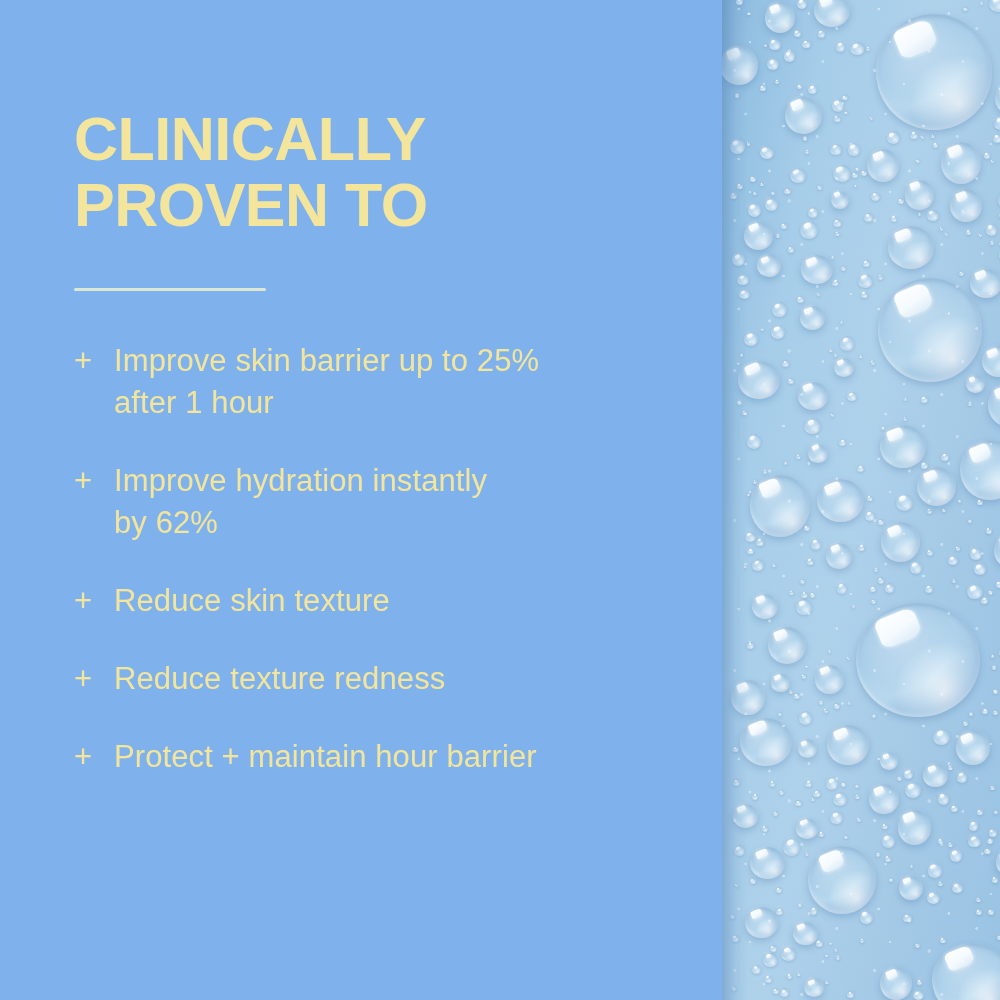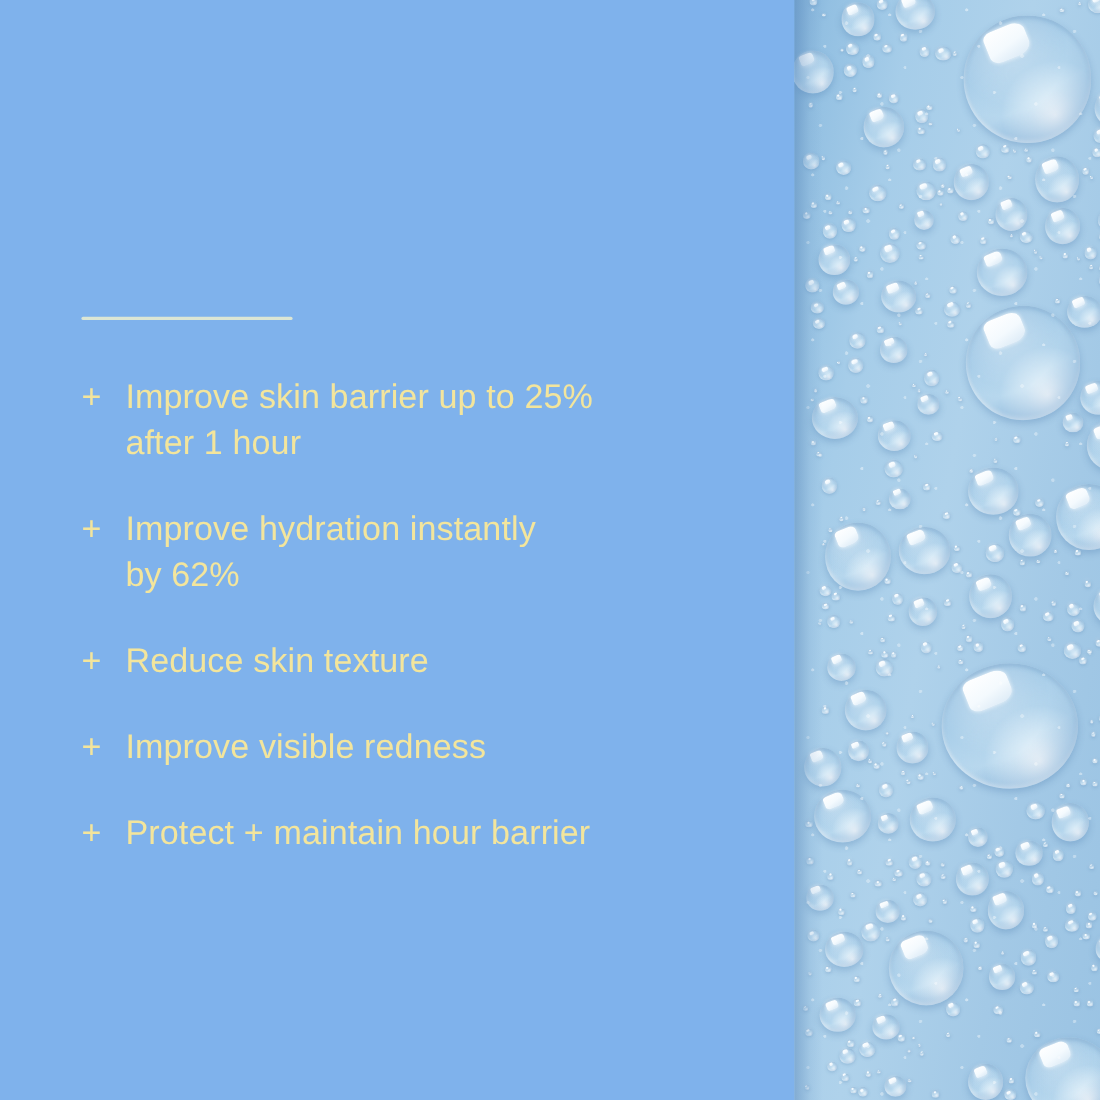--- a/index.html
+++ b/index.html
@@ -527,41 +527,43 @@
         <div class="drop tiny" style="width: 6.65247px; height: 6.60629px; left: 54.1927px; top: 908.105px;"></div>
         <div class="drop tiny" style="width: 6.3065px; height: 6.62252px; left: 205.037px; top: 549.105px;"></div>
         <div class="drop tiny" style="width: 2.93121px; height: 2.91565px; left: 83.4066px; top: 665.394px;"></div>
         <div class="drop tiny" style="width: 4.32237px; height: 4.44781px; left: 150.103px; top: 713.984px;"></div>
         <div class="drop tiny" style="width: 5.82676px; height: 6.13984px; left: 66.2339px; top: 378.06px;"></div>
       </div>
   </div>
 
   <div class="text-panel">
 
+    <div class="headline">CLINICALLY
+PROVEN TO</div>
 
     <div class="divider"></div>
 
     <div class="bullet-list">
       <div class="bullet">
         <span class="bullet-mark">+</span>
         <span class="bullet-text">Improve skin barrier up to 25%
 after 1 hour</span>
       </div>
       <div class="bullet">
         <span class="bullet-mark">+</span>
         <span class="bullet-text">Improve hydration instantly
 by 62%</span>
       </div>
       <div class="bullet">
         <span class="bullet-mark">+</span>
         <span class="bullet-text">Reduce skin texture</span>
       </div>
       <div class="bullet">
         <span class="bullet-mark">+</span>
-        <span class="bullet-text">Improve visible redness</span>
+        <span class="bullet-text">Reduce texture redness</span>
       </div>
       <div class="bullet">
         <span class="bullet-mark">+</span>
         <span class="bullet-text">Protect + maintain hour barrier</span>
       </div>
     </div>
 
   </div>
 </div>
 

